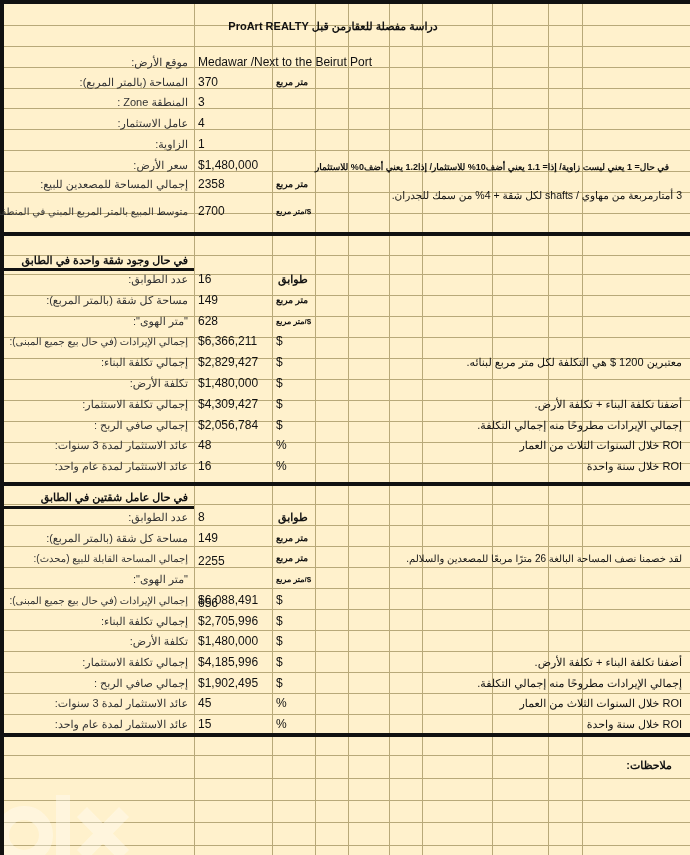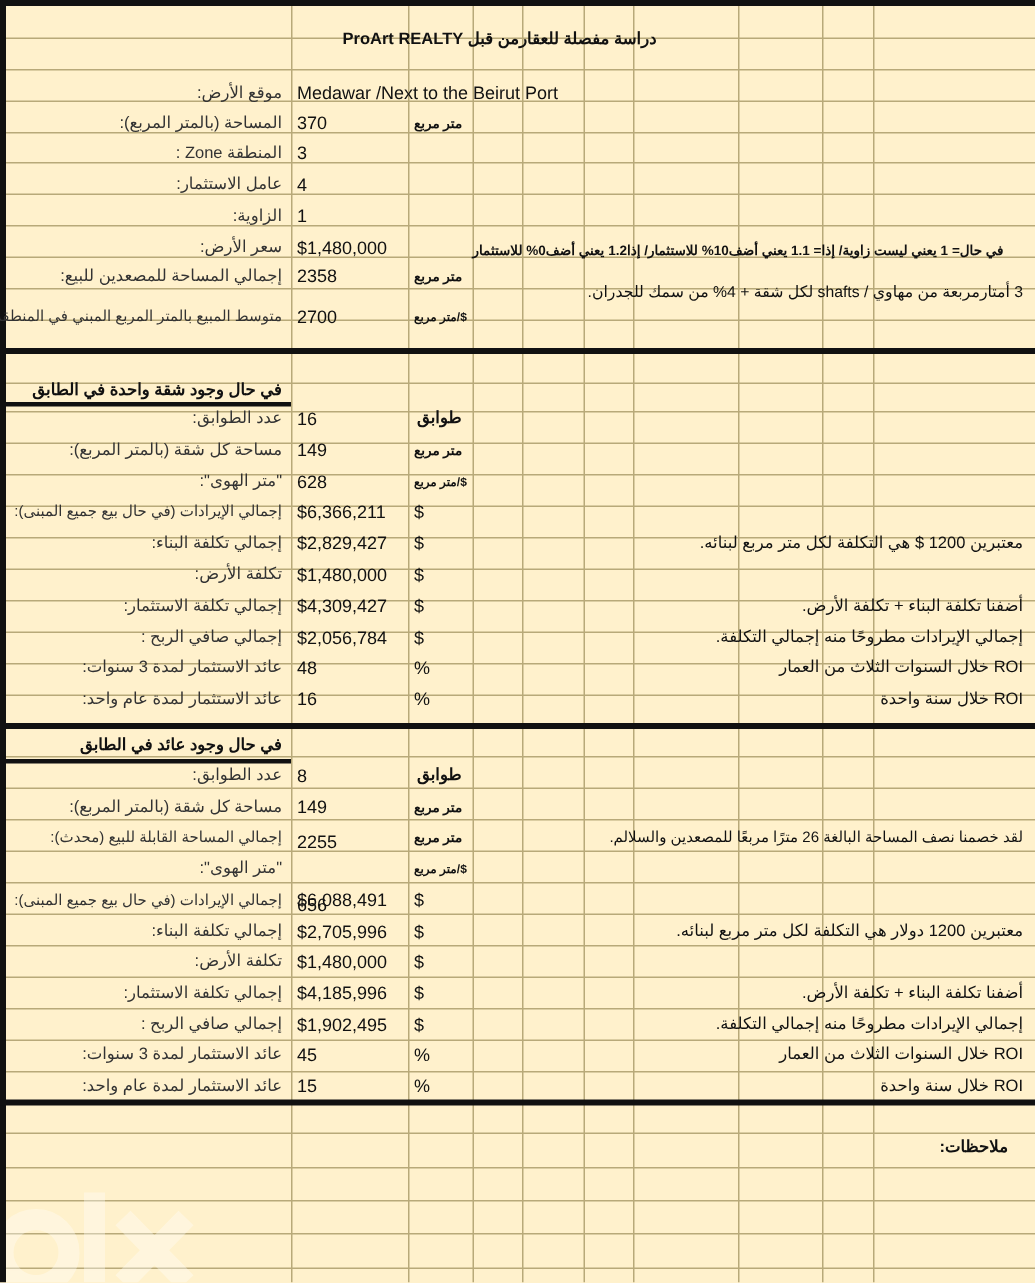--- a/index.html
+++ b/index.html
@@ -146,42 +146,41 @@
     <div class="cell lbl" style="top: 435.4px;">عائد الاستثمار لمدة 3 سنوات:</div>
     <div class="cell val" style="top: 435.4px;">48</div>
     <div class="cell sign" style="top: 435.4px;">%</div>
     <div class="cell note" style="top: 435.4px; font-size: 11px;">ROI خلال السنوات الثلاث من العمار</div>
     <div class="cell lbl" style="top: 456.2px;">عائد الاستثمار لمدة عام واحد:</div>
     <div class="cell val" style="top: 456.2px;">16</div>
     <div class="cell sign" style="top: 456.2px;">%</div>
     <div class="cell note" style="top: 456.2px; font-size: 11px;">ROI خلال سنة واحدة</div>
     <div id="s1"></div>
 
-  <div class="cell sec-title" style="top:487px">في حال وجود عائد في الطابق</div>
+  <div class="cell sec-title" style="top:487px">في حال عامل شقتين في الطابق</div>
   <div class="sec-underline" style="top:506px"></div>
   <div class="cell lbl" style="top: 507px;">عدد الطوابق:</div>
     <div class="cell val" style="top: 507px;">8</div>
     <div class="cell unit-big" style="top: 507px;">طوابق</div>
     <div class="cell lbl" style="top: 527.7px;">مساحة كل شقة (بالمتر المربع):</div>
     <div class="cell val" style="top: 527.7px;">149</div>
     <div class="cell unit" style="top: 527.7px;">متر مربع</div>
     <div class="cell lbl" style="top: 548.4px; font-size: 10px;">إجمالي المساحة القابلة للبيع (محدث):</div>
     <div class="cell val" style="top: 551px;">2255</div>
     <div class="cell unit" style="top: 548.4px;">متر مربع</div>
     <div class="cell note" style="top: 548.4px; font-size: 10px;">لقد خصمنا نصف المساحة البالغة 26 مترًا مربعًا للمصعدين والسلالم.</div>
     <div class="cell lbl" style="top: 569.1px;">"متر الهوى":</div>
     <div class="cell val" style="top: 593px; text-align: center;">656</div>
     <div class="cell unit-sm" style="top: 569.1px;">متر مربع/$</div>
     <div class="cell lbl" style="top: 589.8px; font-size: 10px;">إجمالي الإيرادات (في حال بيع جميع المبنى):</div>
     <div class="cell val" style="top: 589.8px;">$6,088,491</div>
     <div class="cell sign" style="top: 589.8px;">$</div>
     <div class="cell lbl" style="top: 610.5px;">إجمالي تكلفة البناء:</div>
     <div class="cell val" style="top: 610.5px;">$2,705,996</div>
     <div class="cell sign" style="top: 610.5px;">$</div>
-    <div class="cell note" style="top: 610.5px; font-size: 11px;">معتبرين 1200 دولار هي التكلفة لكل متر مربع لبنائه.</div>
     <div class="cell lbl" style="top: 631.2px;">تكلفة الأرض:</div>
     <div class="cell val" style="top: 631.2px;">$1,480,000</div>
     <div class="cell sign" style="top: 631.2px;">$</div>
     <div class="cell lbl" style="top: 651.9px;">إجمالي تكلفة الاستثمار:</div>
     <div class="cell val" style="top: 651.9px;">$4,185,996</div>
     <div class="cell sign" style="top: 651.9px;">$</div>
     <div class="cell note" style="top: 651.9px; font-size: 11px;">أضفنا تكلفة البناء + تكلفة الأرض.</div>
     <div class="cell lbl" style="top: 672.6px;">إجمالي صافي الربح :</div>
     <div class="cell val" style="top: 672.6px;">$1,902,495</div>
     <div class="cell sign" style="top: 672.6px;">$</div>

